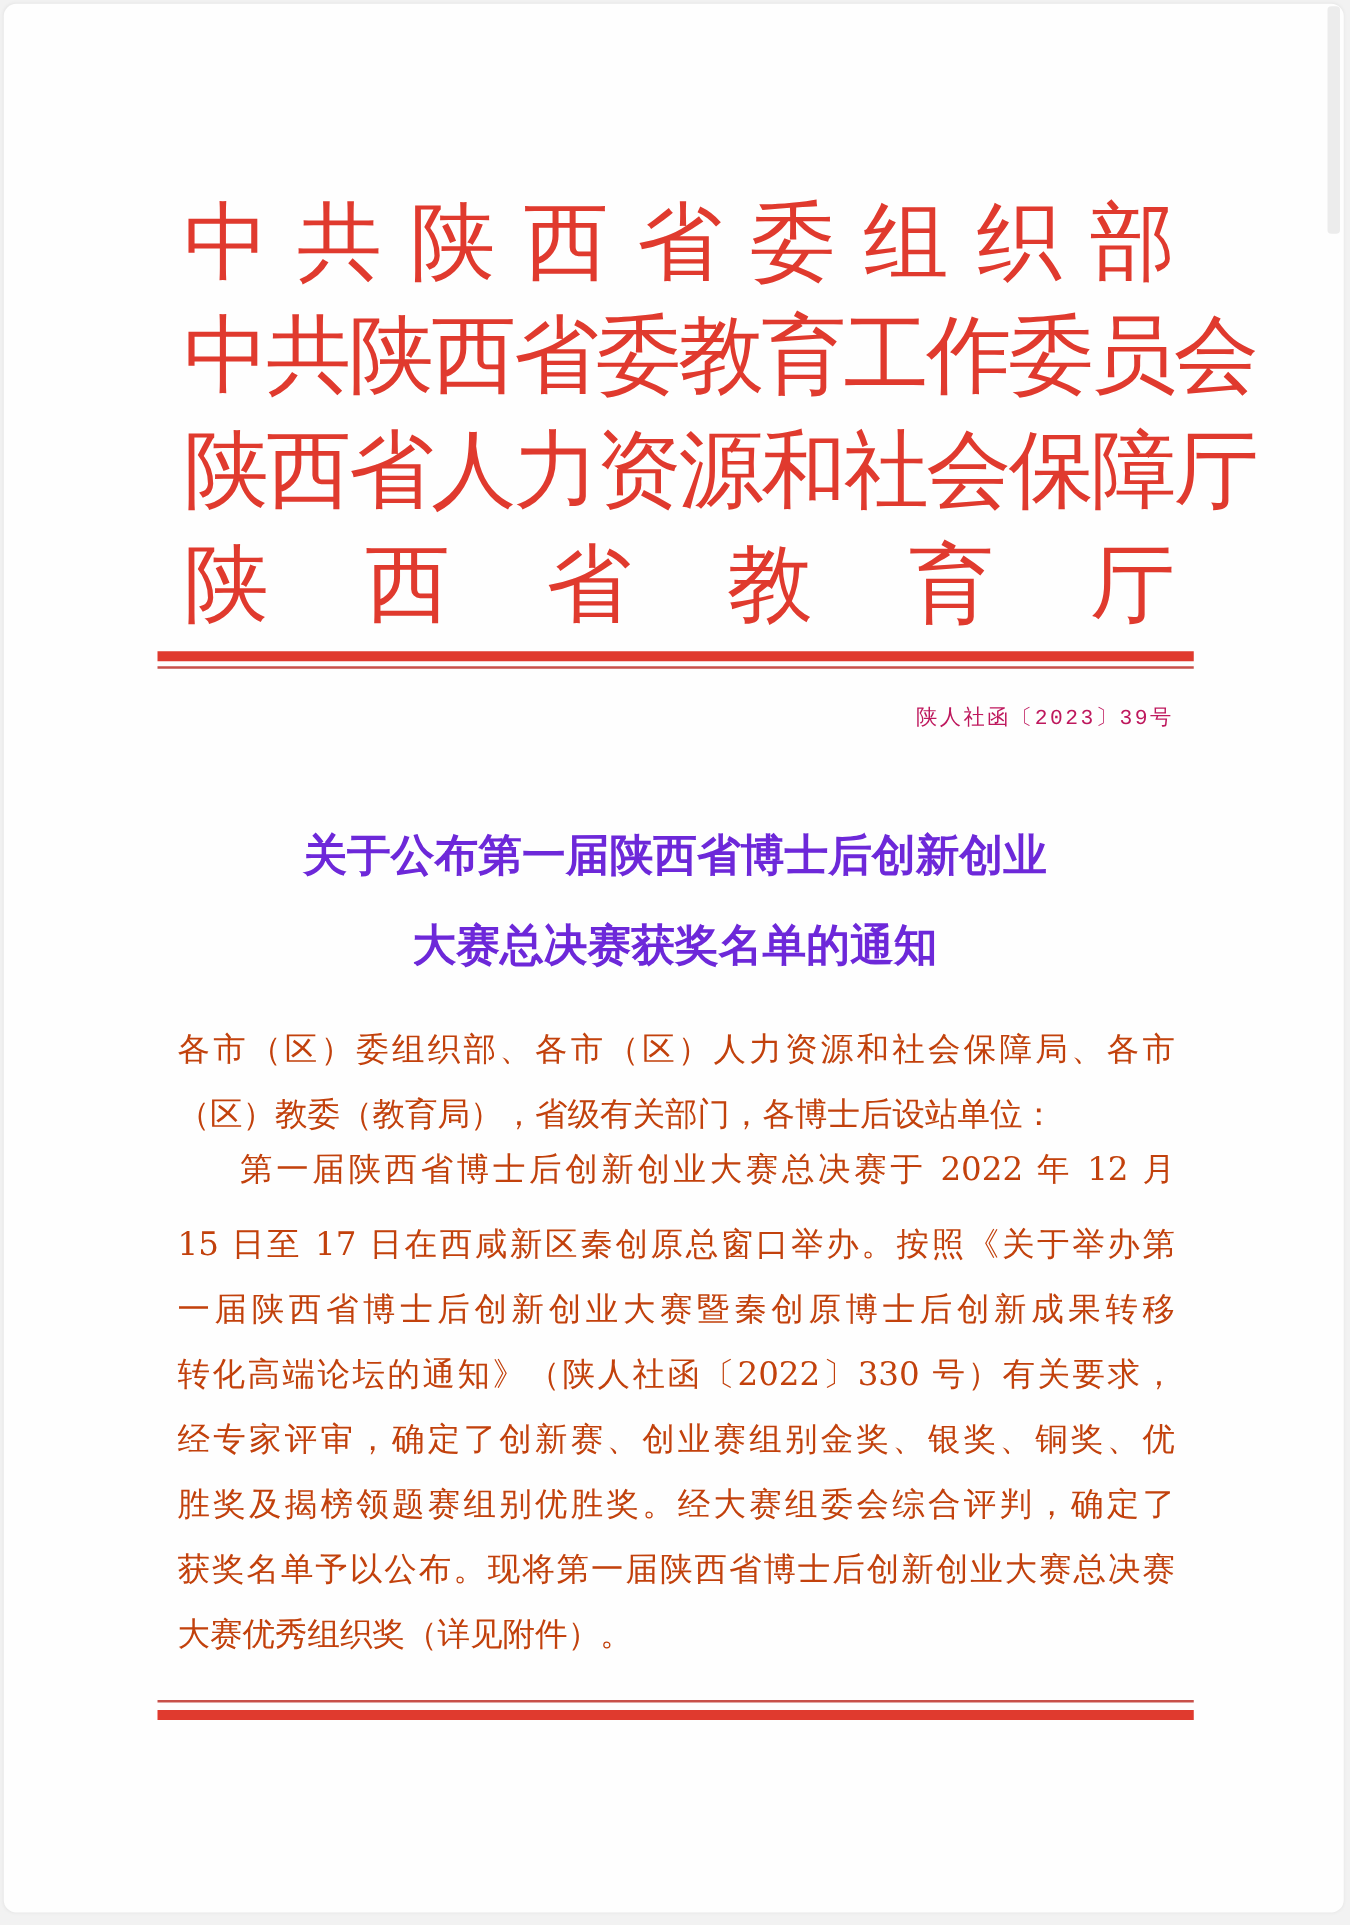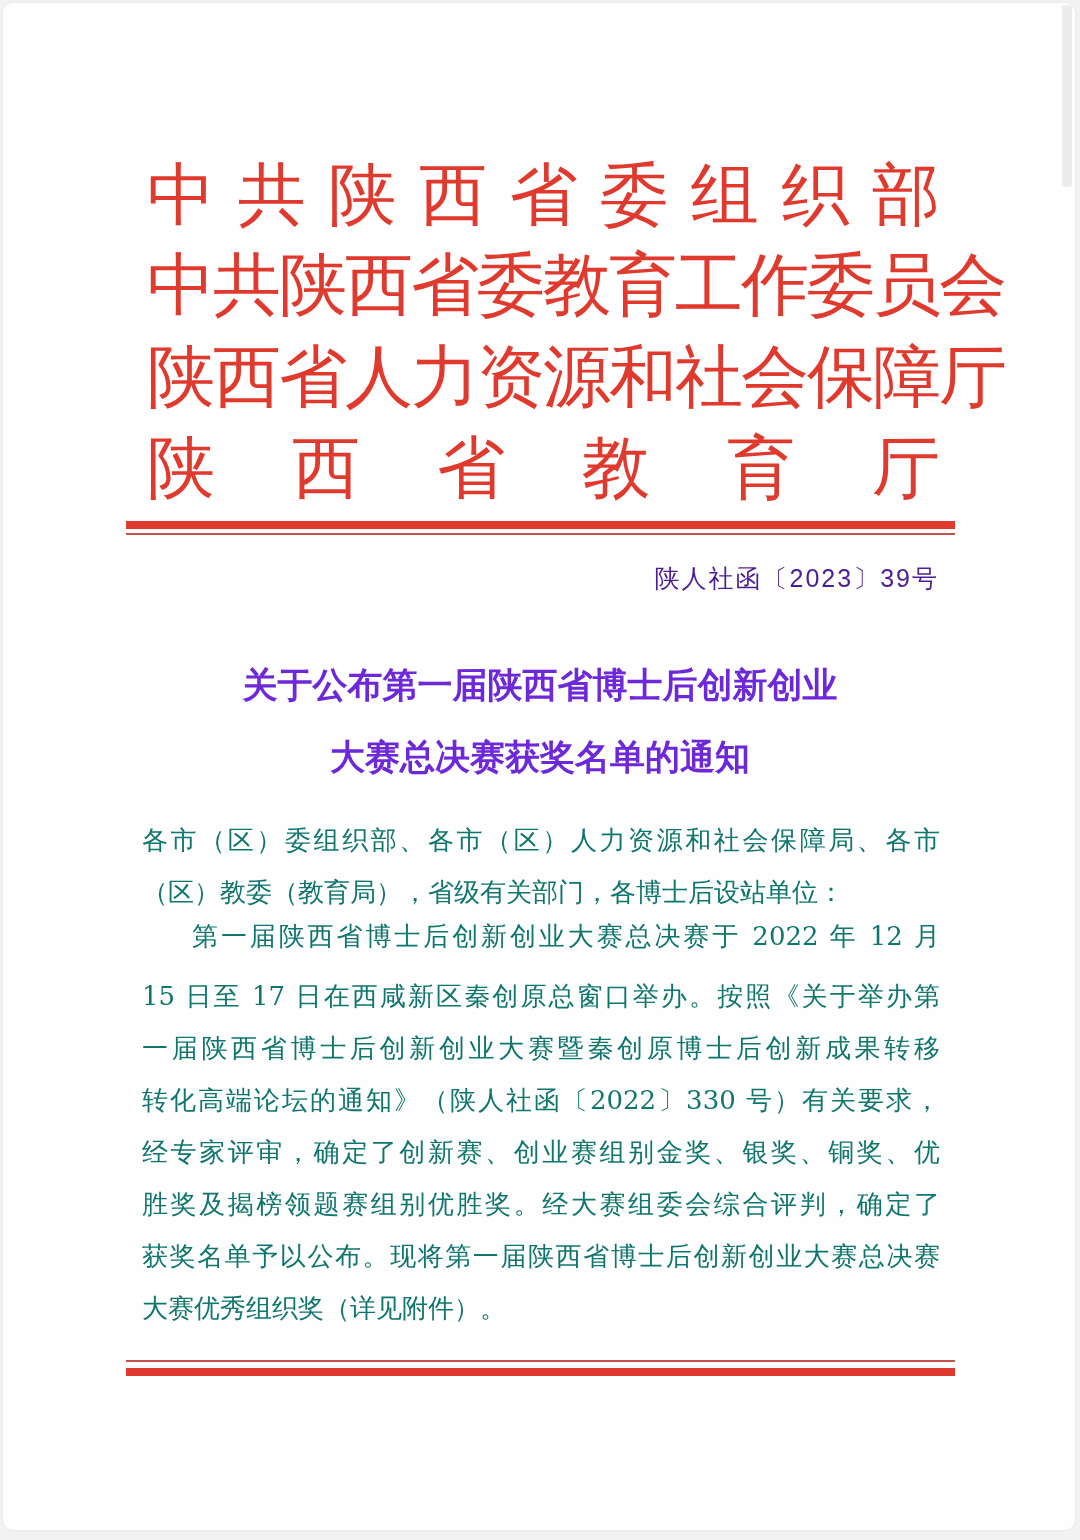--- a/index.html
+++ b/index.html
@@ -24,32 +24,32 @@
       display: flex; justify-content: space-between;
       color: #e03a2e; font-size: 68px; line-height: 80px; height: 80px;
       font-family: "DejaVu Serif", "Liberation Serif", serif;
       white-space: nowrap;
     }
     .hdr-line span { display: inline-block; width: 68px; text-align: center; }
     .hdr-line.tight span { width: 66px; }
     .rule { position: absolute; left: 126px; width: 829px; background: #e03a2e; }
     .docnum {
       position: absolute; right: 141px; top: 562px;
-      font-size: 25px; color: #4c1d95; letter-spacing: 2px;
-      font-family: Liberation Sans, sans-serif;
+      font-size: 17px; color: #be185d; letter-spacing: 2px;
+      font-family: Liberation Mono, monospace;
     }
     .title {
       position: absolute; left: 0; width: 1080px; text-align: center;
       font-size: 35px; font-weight: bold; color: #6d28d9;
       font-family: "DejaVu Serif", "Liberation Serif", serif;
       line-height: 50px;
     }
     .body-line {
       position: absolute; left: 142px; width: 798px;
-      font-size: 26px; color: #0f766e; line-height: 40px; height: 40px;
+      font-size: 26px; color: #c2410c; line-height: 40px; height: 40px;
       white-space: nowrap; overflow: hidden;
       text-align: justify; text-align-last: justify;
       font-family: "DejaVu Serif", "Liberation Serif", serif;
     }
     .body-line.last { text-align-last: left; }
     .body-line.indent { left: 192px; width: 748px; }
   </style>
 </head>
 <body>
 

